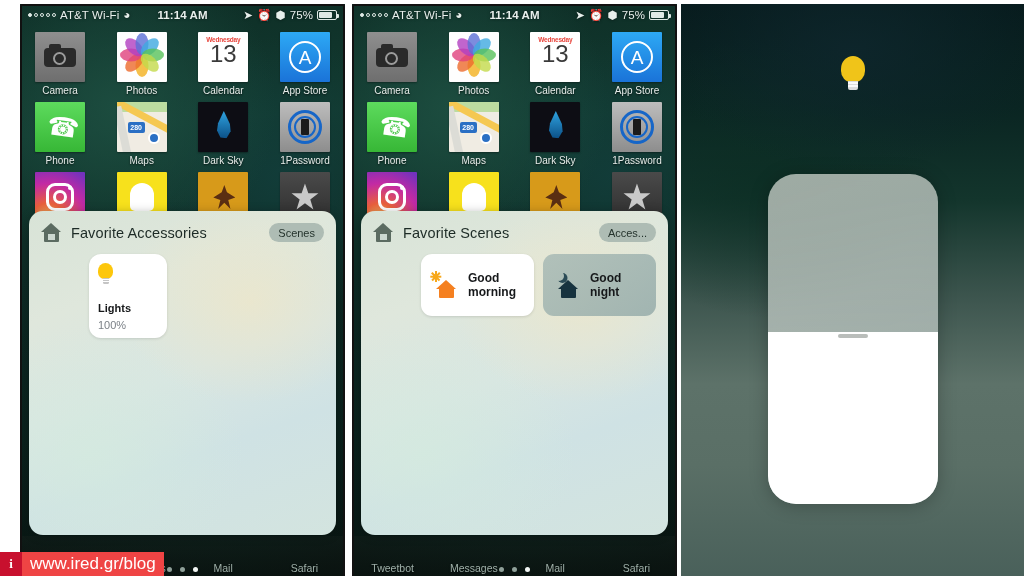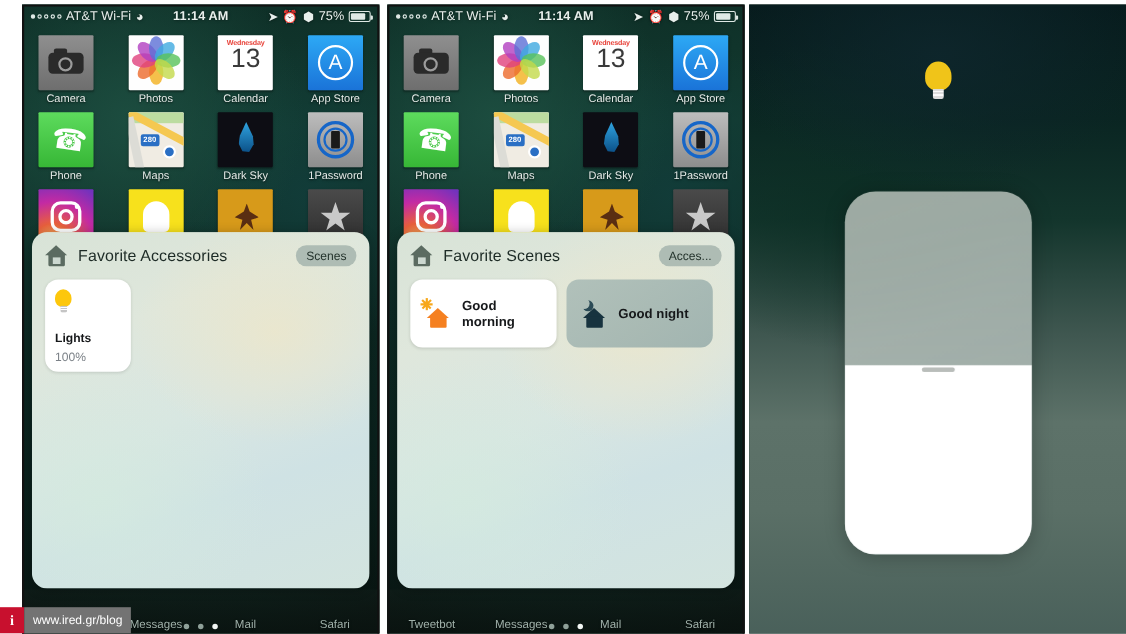--- a/index.html
+++ b/index.html
@@ -181,21 +181,21 @@
   .widget-title {
     font-size:14.5px; color:#1d2b26; font-weight:400; letter-spacing:.1px;
   }
   .pill {
     margin-left:auto; background:#aebcb4; color:#24332c;
     font-size:11px; padding:3.5px 9px; border-radius:11px; white-space:nowrap;
     max-width:58px; overflow:hidden; text-overflow:ellipsis;
   }
 
   
-  .tiles { padding: 12px 12px 12px; display:flex; gap:9px; }
+  .tiles { padding: 12px 12px 12px; display:flex; gap:9px;margin-left:48px; }
   .tile-acc {
     width: 78px; height: 84px; background:#fff; border-radius:12px;
     padding: 9px 9px 7px; display:flex; flex-direction:column;
     box-shadow: 0 1px 3px rgba(0,0,0,.12);
   }
   .bulb { width:15px; height:22px; position:relative; margin-bottom:2px; }
   .bulb .glass { position:absolute; left:0; top:0; width:15px; height:16px;
       background:#fdc70c; border-radius:50% 50% 42% 42%; }
   .bulb .base { position:absolute; left:4.5px; top:15px; width:6px; height:6px;
       background:#b9b9b9; border-radius:0 0 1.5px 1.5px;
@@ -278,21 +278,21 @@
   .wm {
     position:absolute; left:0; bottom:0; z-index:60; display:flex; align-items:center;
     height:24px;
   }
   .wm .badge {
     width:22px; height:24px; background:#c8102e; color:#fff; font-size:13px;
     font-weight:700; display:flex; align-items:center; justify-content:center;
     font-family:"Liberation Serif", serif;
   }
   .wm .url {
-    background:#737373; color:#fff; font-size:11px; padding:0 8px; height:24px;
+    background:#ef4444; color:#fff; font-size:17px; padding:0 8px; height:24px;
     line-height:24px; font-family:"Liberation Sans", sans-serif;
   }
 </style>
 </head>
 <body>
 
 <div id="root">
 
   <div class="phone p1">
     <div class="wall"></div>

